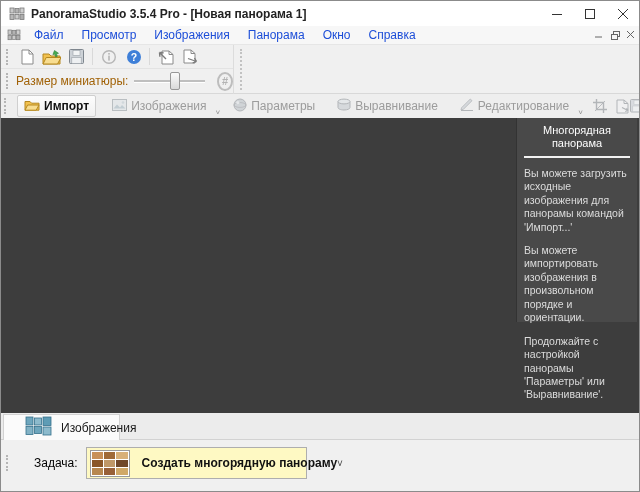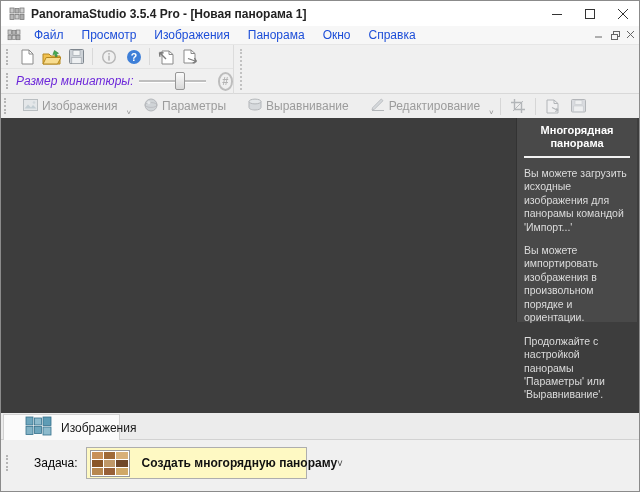--- a/index.html
+++ b/index.html
@@ -23,38 +23,38 @@
   .mdi-btn { width: 16px; display: flex; align-items: center; justify-content: center; }
   
   .toolbars { position: absolute; left: 0; top: 44px; right: 0; height: 49px; background: #f0f0f0; border-bottom: 1px solid #d8d8d8; }
   .tb-island { position: absolute; left: 0; top: 0; width: 233px; height: 49px; border-right: 1px solid #dcdcdc; }
   .tb-row { height: 24px; display: flex; align-items: center; padding-left: 2px; }
   .tb-row.first { border-bottom: 1px solid #e3e3e3; }
   .grip { width: 0; height: 16px; border-left: 2px dotted #b5b5b5; margin: 0 6px 0 3px; }
   .dock-grip { position: absolute; left: 239px; top: 4px; height: 41px; width: 0; border-left: 2px dotted #c2c2c2; }
   .tb-btn { width: 25px; height: 22px; display: flex; align-items: center; justify-content: center; }
   .tb-sep { width: 1px; height: 17px; background: #d9d9d9; margin: 0 3px; }
-  .thumb-label { margin: 0 6px 0 2px; color: #6d28d9; white-space: nowrap; font-style: italic; }
+  .thumb-label { margin: 0 6px 0 2px; color: #a16207; white-space: nowrap; }
   .slider { position: relative; width: 88px; height: 20px; }
   .slider-track { position: absolute; left: 0; right: 0; top: 9px; height: 2px; background: #bfbfbf; box-shadow: 0 1px 0 #ffffff; }
   .slider-handle { position: absolute; left: 36px; top: 1px; width: 10px; height: 18px; background: linear-gradient(#fbfbfb,#d9d9d9); border: 1px solid #979797; border-radius: 2px; }
   .hash-btn { width: 19px; height: 19px; border: 2px solid #bdbdbd; border-radius: 50%; color: #b3b3b3; display: flex; align-items: center; justify-content: center; font-weight: 700; font-size: 11px; margin-left: 12px; }
   
   .stepbar { position: absolute; left: 0; top: 93px; right: 0; height: 24px; background: #eeeeee; display: flex; align-items: center; }
   .step { display: flex; align-items: center; gap: 4px; padding: 2px 6px; margin: 0 5px; white-space: nowrap; }
   .step.active { background: linear-gradient(#fdfdfd,#f1f1f1); border: 1px solid #cfcfcf; border-radius: 2px; font-weight: 700; color: #111; }
   .step.disabled { color: #9c9c9c; }
   .step .dis-icon { opacity: .55; }
   .dd-arrow { font-size: 8px; color: #8f8f8f; align-self: flex-end; margin: 0 2px 1px -2px; }
   .sb-sep { width: 1px; height: 17px; background: #d6d6d6; margin: 0 4px; }
   .sb-btn { width: 26px; height: 21px; display: flex; align-items: center; justify-content: center; opacity: .55; }
   
   .canvas { position: absolute; left: 0; top: 117px; right: 0; height: 295px; background: #3d3d3d; }
   .panel { position: absolute; right: 2px; top: 117px; width: 121px; height: 204px; background: #494949; border-left: 1px solid #333; color: #dcdcdc; font-size: 10.5px; padding: 6px 7px 4px 7px; }
-  .panel-title { font-weight: 700; color: #ffffff; text-align: center; font-size: 11px; line-height: 1.22; }
+  .panel-title { font-weight: 400; color: #ffffff; text-align: center; font-size: 11px; line-height: 1.22; }
   .panel-hr { height: 2px; background: #f2f2f2; margin: 5px 0 9px 0; }
   .panel p { margin: 0 0 10px 0; line-height: 1.28; }
   .panel-collapse { margin-top: 2px; display: inline-flex; }
   
   .tabstrip { position: absolute; left: 0; top: 412px; right: 0; height: 27px; background: #ececec; border-bottom: 1px solid #d2d2d2; }
   .tab { position: absolute; left: 2px; top: 1px; width: 117px; height: 26px; background: #fbfbfb; border: 1px solid #d2d2d2; border-bottom: none; display: flex; align-items: center; gap: 9px; padding-left: 21px; }
   
   .taskbar { position: absolute; left: 0; top: 439px; right: 0; bottom: 0; background: #f0f0f0; display: flex; align-items: flex-start; padding: 7px 0 0 2px; }
   .task-row { display: flex; align-items: center; height: 32px; }
   .task-label { margin: 0 8px 0 20px; color: #000000; }
@@ -202,20 +202,29 @@
           <div class="slider-handle"></div>
         </div>
         <div class="hash-btn">#</div>
       </div>
     </div>
     <span class="dock-grip"></span>
   </div>
 
   <div class="stepbar">
     <span class="grip"></span>
+    <div class="step active">
+      <span>
+        <svg width="16" height="13">
+            <path d="M1 3.5h5l1.6 1.7H15v7H1z" fill="#f2c14e" stroke="#b58820"></path>
+            <path d="M1 12.2l2.6-5.2H15l-2.8 5.2z" fill="#f8dd90" stroke="#b58820"></path>
+          </svg>
+      </span>
+      <span>Импорт</span>
+    </div>
     <div class="step disabled">
       <span class="dis-icon">
         <svg width="15" height="12">
             <rect x="0.5" y="0.5" width="14" height="11" fill="#dde2e6" stroke="#8f979e"></rect>
             <path d="M1.5 9.5l3.5-4 3 3 2-2.4 3.5 3.4z" fill="#9fb3bd"></path>
             <circle cx="11" cy="3.5" r="1.3" fill="#b8c6cd"></circle>
           </svg>
       </span>
       <span>Изображения</span>
     </div>

